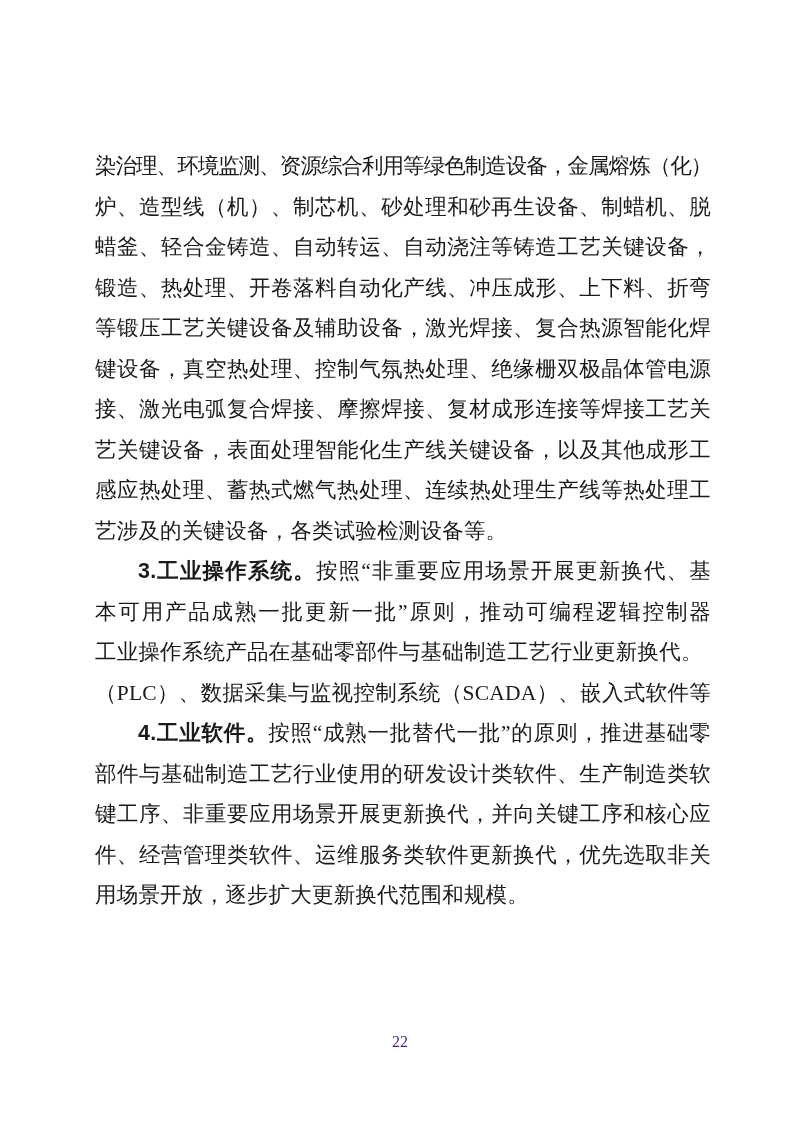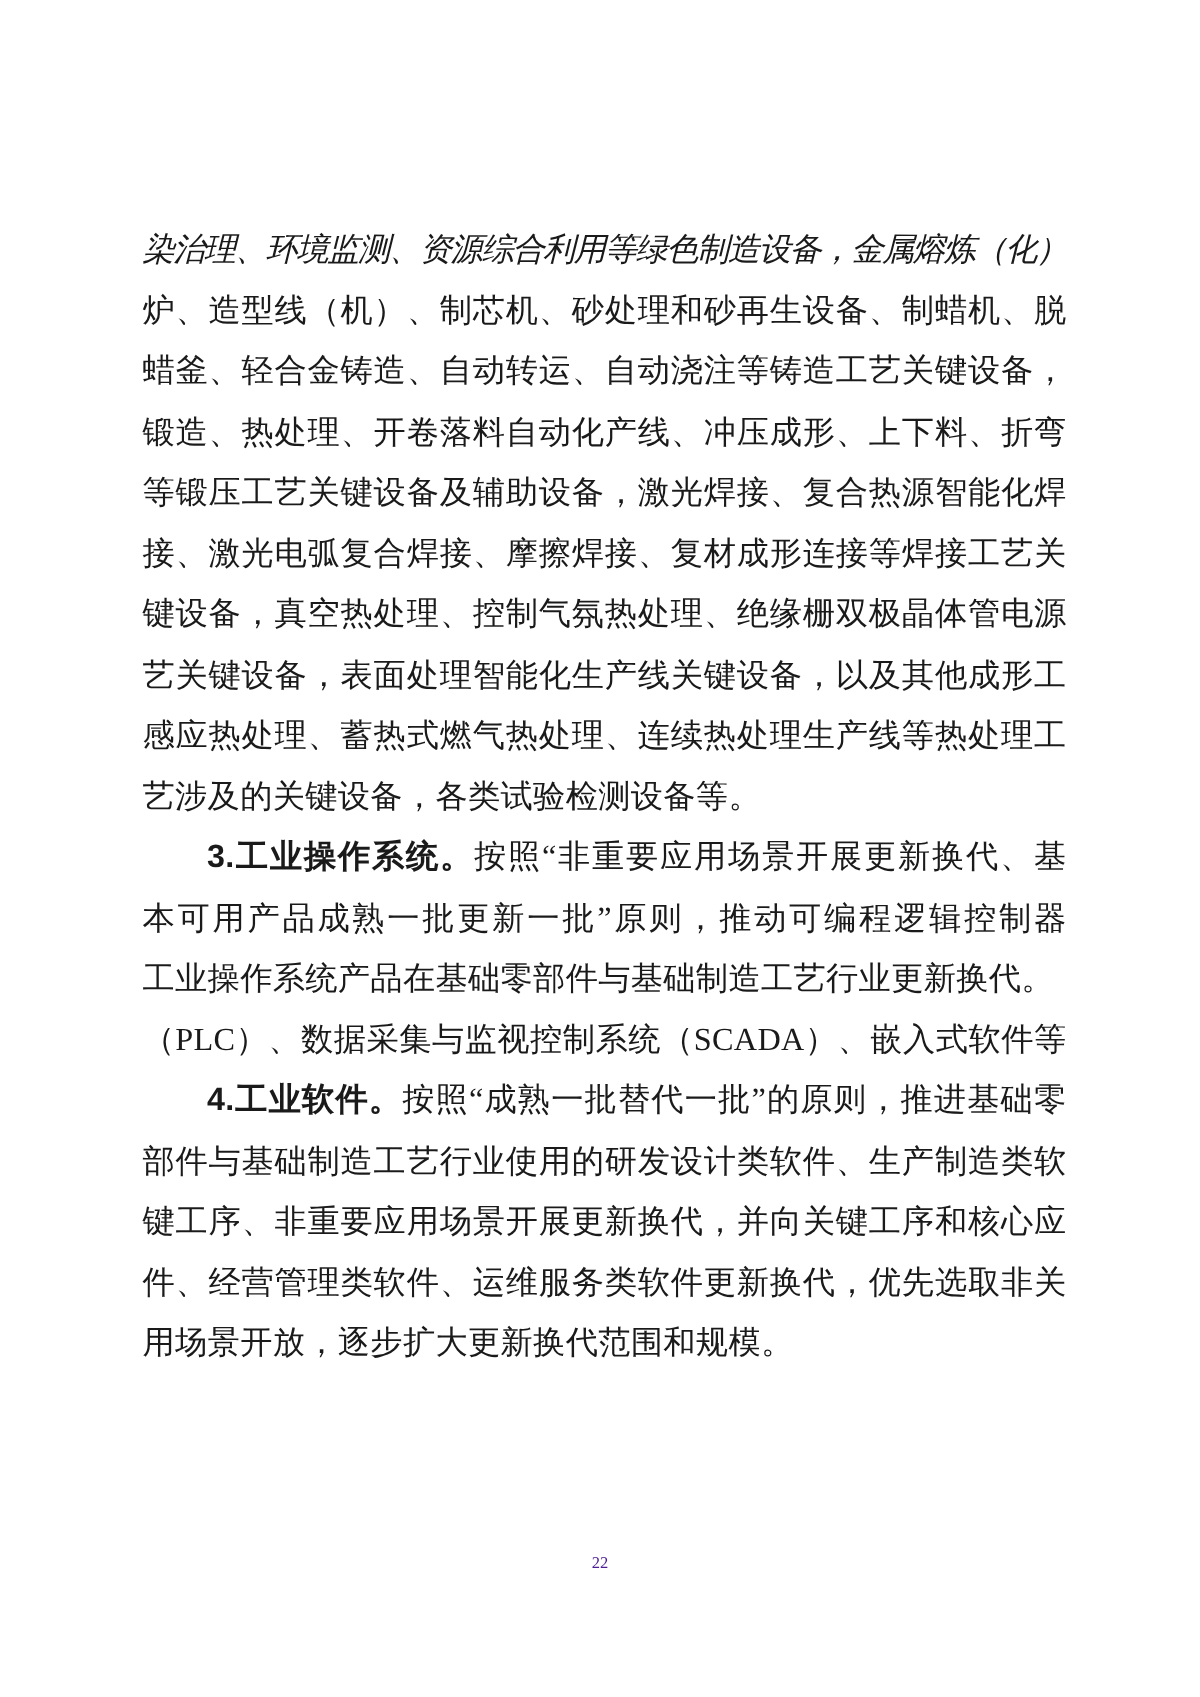--- a/index.html
+++ b/index.html
@@ -29,54 +29,53 @@
     white-space: normal;
     text-align: justify;
     text-align-last: justify;
     letter-spacing: 0.2px;
   }
   .line.para-end {
     text-align-last: left;
   }
   .line.squeeze {
     letter-spacing: -1.2px;
-    font-style: italic;
   }
   .line.indent {
     text-indent: 43px;
   }
   .lead {
     font-family: "Liberation Sans", "DejaVu Sans", sans-serif;
     font-weight: bold;
     letter-spacing: 0.2px;
   }
   .page-number {
     position: absolute;
     left: 0;
     top: 1032px;
     width: 100%;
     text-align: center;
-    font-size: 11px;
+    font-size: 16px;
     line-height: 20px;
     color: #4c1d95;
     text-align-last: center;
   }
 </style>
 </head>
 <body>
 
 <div class="page">
   <div class="content">
     <div class="line squeeze">染治理、环境监测、资源综合利用等绿色制造设备，金属熔炼（化）</div>
     <div class="line">炉、造型线（机）、制芯机、砂处理和砂再生设备、制蜡机、脱</div>
     <div class="line">蜡釜、轻合金铸造、自动转运、自动浇注等铸造工艺关键设备，</div>
     <div class="line">锻造、热处理、开卷落料自动化产线、冲压成形、上下料、折弯</div>
     <div class="line">等锻压工艺关键设备及辅助设备，激光焊接、复合热源智能化焊</div>
+    <div class="line">键设备，真空热处理、控制气氛热处理、绝缘栅双极晶体管电源</div>
     <div class="line">接、激光电弧复合焊接、摩擦焊接、复材成形连接等焊接工艺关</div>
-    <div class="line">键设备，真空热处理、控制气氛热处理、绝缘栅双极晶体管电源</div>
     <div class="line">艺关键设备，表面处理智能化生产线关键设备，以及其他成形工</div>
     <div class="line">感应热处理、蓄热式燃气热处理、连续热处理生产线等热处理工</div>
     <div class="line para-end">艺涉及的关键设备，各类试验检测设备等。</div>
 
     <div class="line indent">
       <span class="lead">3.工业操作系统。</span><span>按照“非重要应用场景开展更新换代、基</span>
     </div>
     <div class="line">本可用产品成熟一批更新一批”原则，推动可编程逻辑控制器</div>
     <div class="line para-end">工业操作系统产品在基础零部件与基础制造工艺行业更新换代。</div>
     <div class="line">（PLC）、数据采集与监视控制系统（SCADA）、嵌入式软件等</div>

